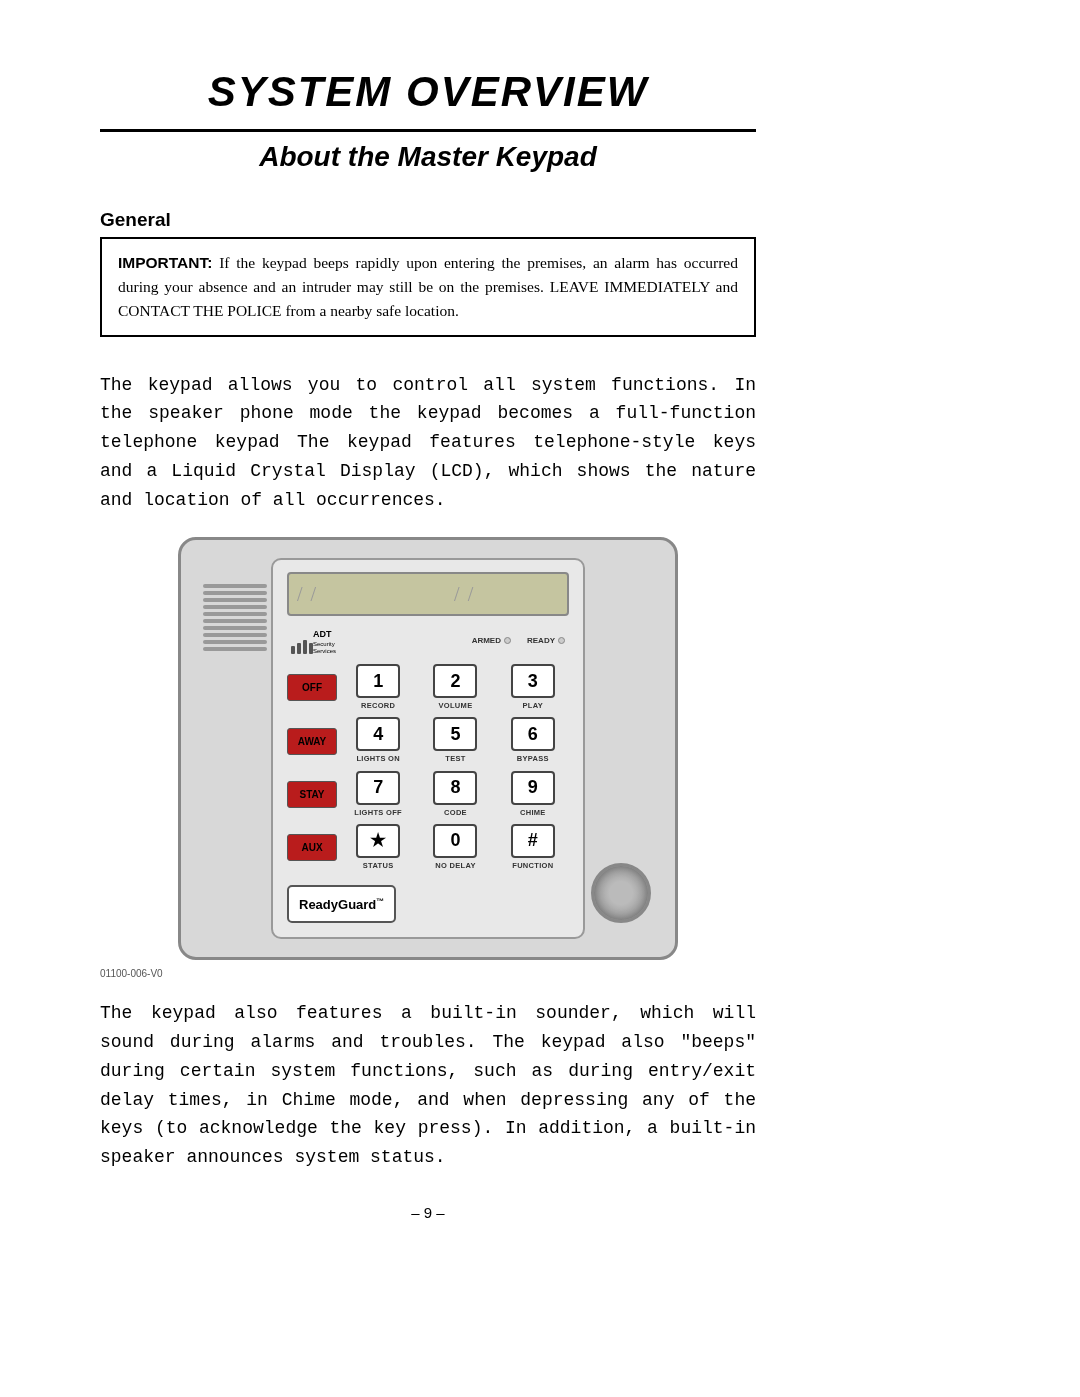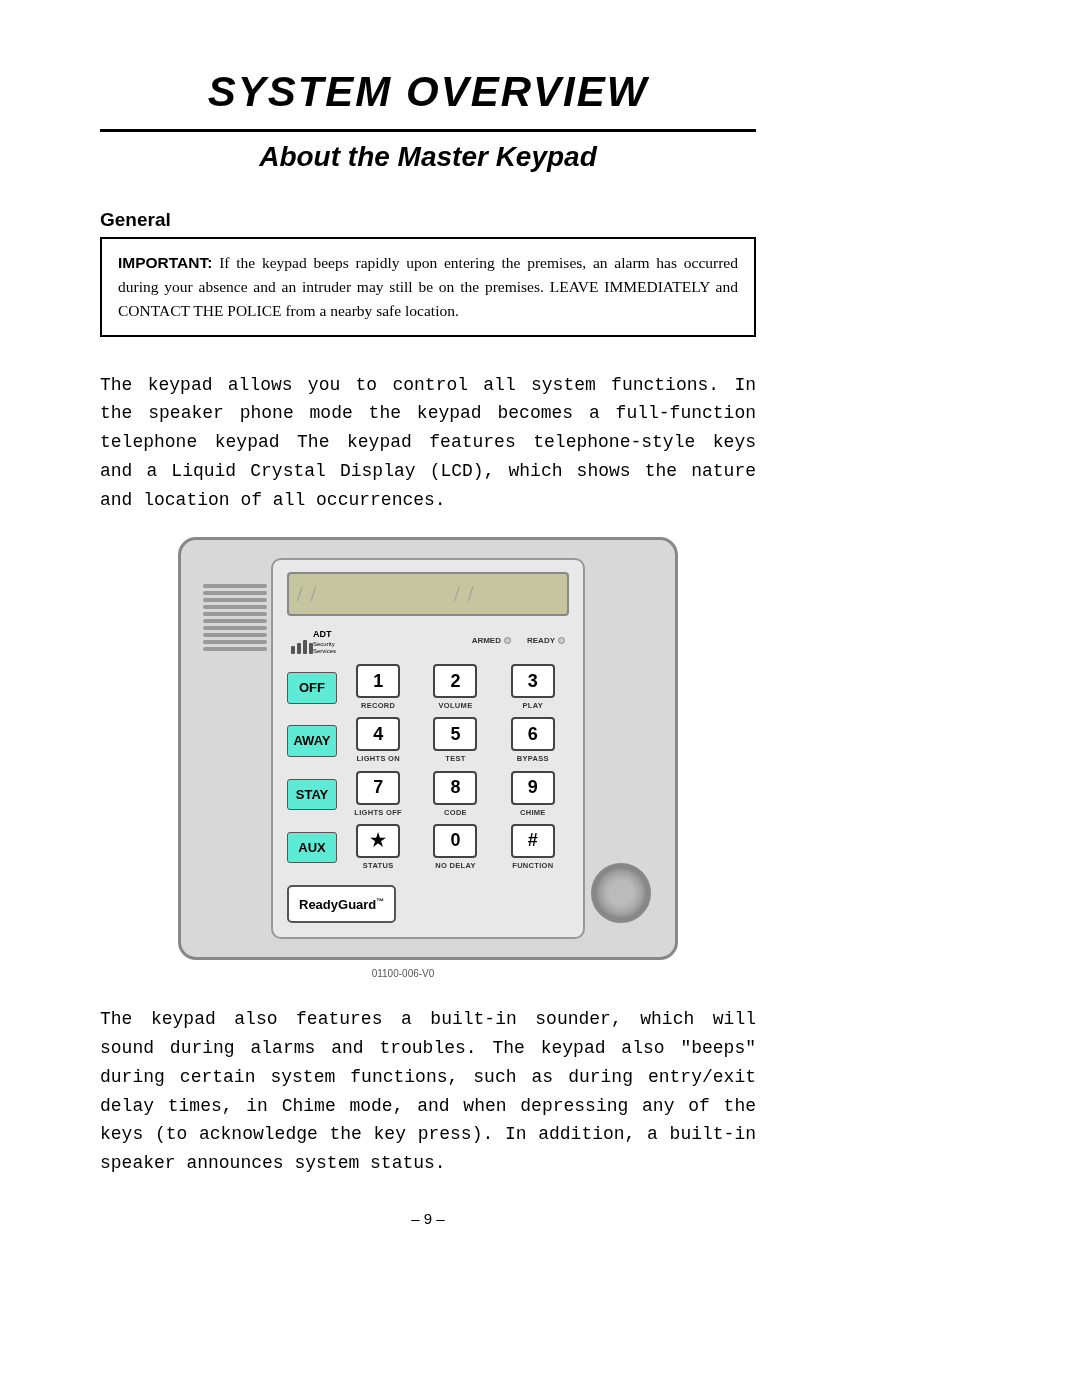--- a/index.html
+++ b/index.html
@@ -177,24 +177,24 @@
     }
 
     
     .key-row {
       display: grid;
       grid-template-columns: 50px 1fr 1fr 1fr;
       gap: 5px;
       align-items: start;
     }
     .side-btn {
-      background: #5eead4;
+      background: #b91c1c;
       border: 1.5px solid #555;
       border-radius: 3px;
-      font-size: 13px;
+      font-size: 10px;
       font-weight: bold;
       font-family: Arial, sans-serif;
       text-align: center;
       padding: 5px 2px;
       cursor: pointer;
       align-self: center;
     }
     .key-cell {
       display: flex;
       flex-direction: column;
@@ -259,25 +259,25 @@
       width: 60px;
       height: 60px;
       border-radius: 50%;
       border: 3px solid #888;
       background: radial-gradient(circle at center, #bbb 30%, #999 70%, #777 100%);
       box-shadow: inset 0 0 10px rgba(0,0,0,0.3);
     }
 
     
     .fig-caption {
-      text-align: center;
+      text-align: left;
       font-size: 10px;
       font-family: Arial, sans-serif;
       color: #555;
-      margin-bottom: 24px;
+      margin-bottom: 18px;
       padding-right: 50px;
     }
 
     
     .page-number {
       text-align: center;
       font-size: 15px;
       font-family: Arial, sans-serif;
       margin-top: 30px;
     }

